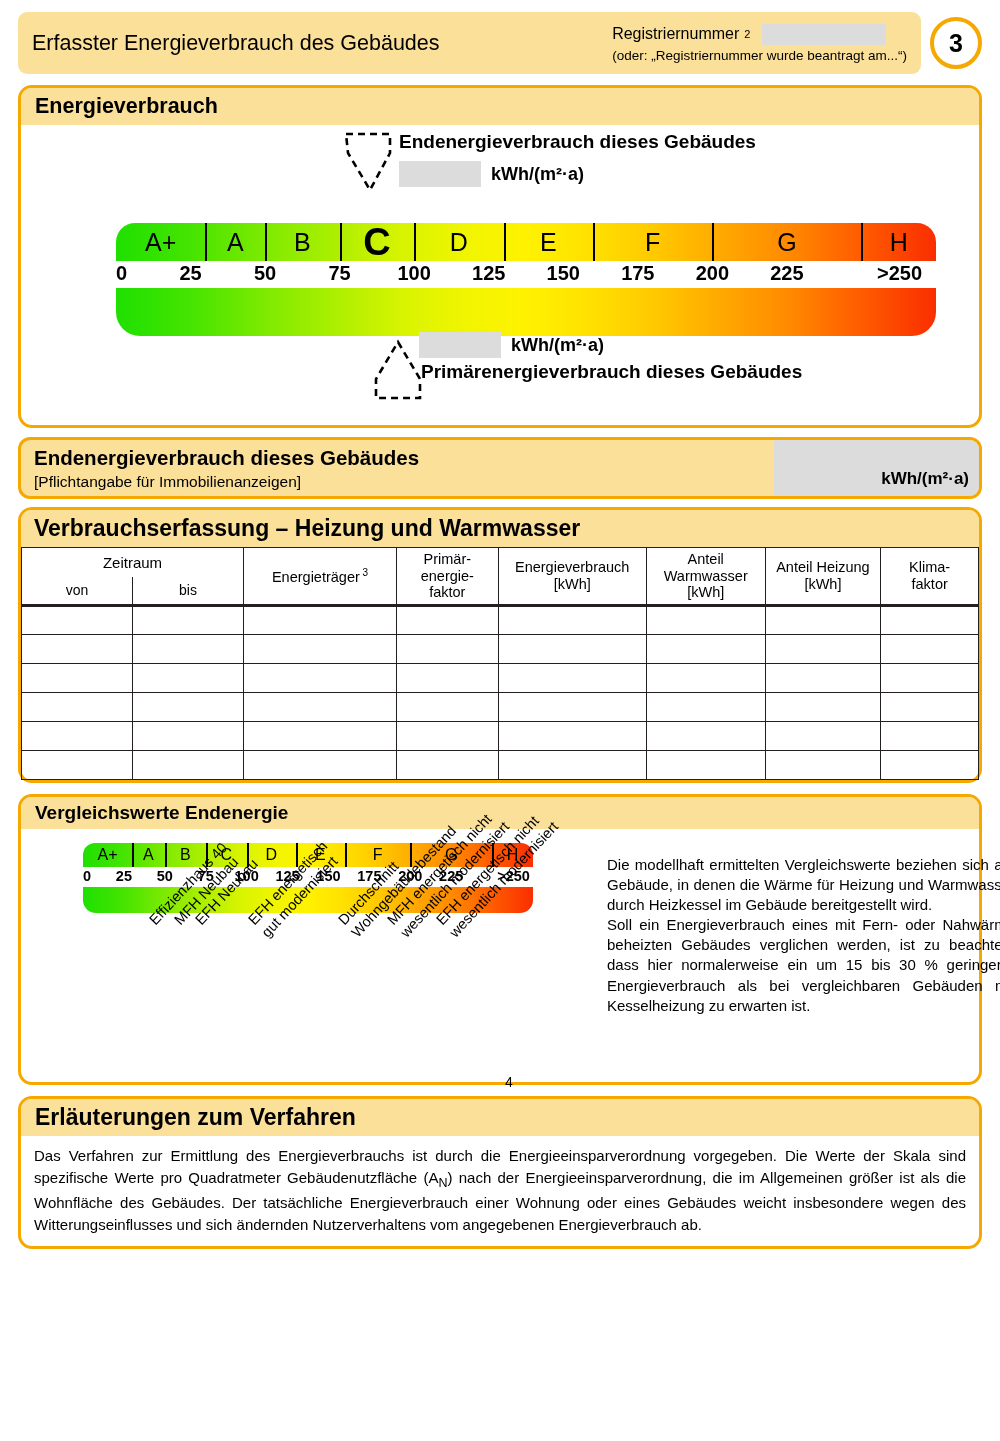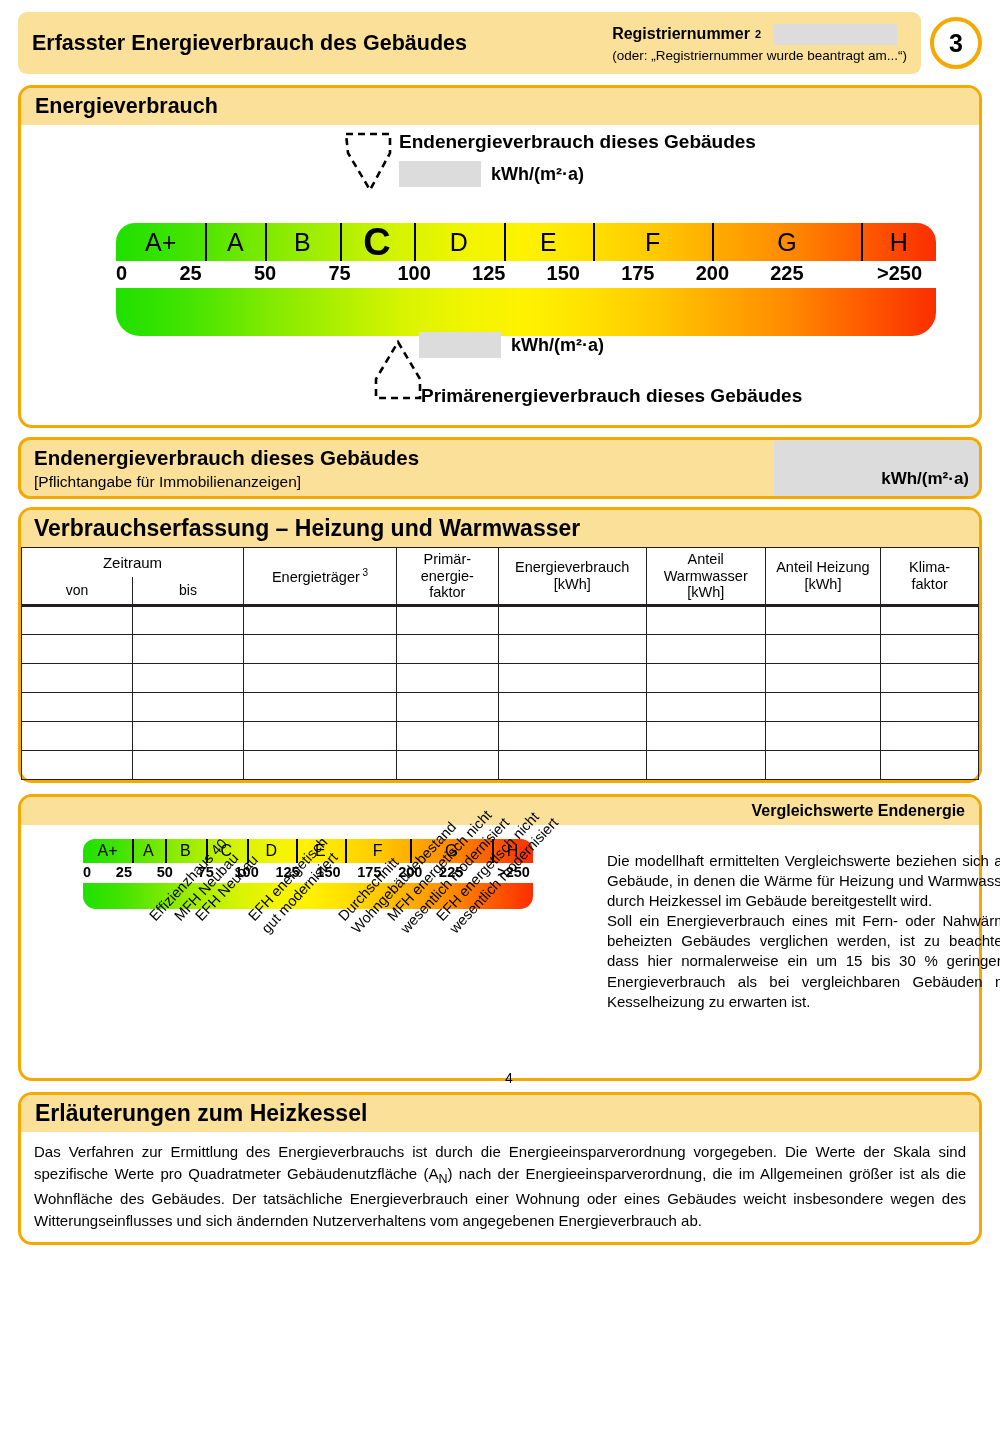--- a/index.html
+++ b/index.html
@@ -34,23 +34,23 @@
   .title-legal { font-size:16.5px; margin-top:6px; display:flex; align-items:center; gap:6px; }
   .sup { font-size:11px; vertical-align:super; }
   .grey-field { background:#DCDCDC; display:inline-block; }
 
   
   .hdrstrip { display:flex; align-items:stretch; gap:9px; margin-bottom:11px; height:62px; }
   .hdrstrip-main {
     flex:1; background:#FBE09A; border-radius:9px;
     display:flex; align-items:center; padding:0 14px; gap:10px;
   }
-  .hdr-title { font-size:21.5px; font-weight:bold; white-space:nowrap; }
+  .hdr-title { font-size:21.5px; font-weight:normal; white-space:nowrap; }
   .hdr-reg { margin-left:auto; text-align:left; }
-  .hdr-reg-l1 { font-size:16px; font-weight:bold; display:flex; align-items:center; gap:5px; }
+  .hdr-reg-l1 { font-size:16px; font-weight:normal; display:flex; align-items:center; gap:5px; }
   .hdr-reg-l2 { font-size:13.5px; margin-top:3px; }
   .badge3 {
     width:52px; height:52px; align-self:center;
     border:4px solid #F5A800; border-radius:50%;
     display:flex; align-items:center; justify-content:center;
     font-size:25px; font-weight:bold; background:#fff;
   }
 
   
   .evb { margin-bottom:9px; }
@@ -90,21 +90,21 @@
   .scale-grad {
     height:48px; border-radius:0 0 24px 24px;
     background:linear-gradient(to right,
       #1FE000 0%, #45E400 9%, #7DEA00 18%, #AEEF00 27%,
       #D8F400 35%, #F2F500 43%, #FFF200 50%, #FFE000 58%,
       #FFC800 66%, #FFA800 74%, #FF8A00 82%, #FF6000 90%, #FA2E00 100%);
   }
 
   .ptr-bot { position:absolute; left:350px; top:214px; width:54px; height:62px; }
   .lbl-bot {
-    position:absolute; left:400px; top:260px; font-size:19px; font-weight:bold; white-space:nowrap;
+    position:absolute; left:400px; top:236px; font-size:19px; font-weight:bold; white-space:nowrap;
   }
   .val-bot {
     position:absolute; left:398px; top:207px; display:flex; align-items:center; gap:10px;
   }
   .val-bot .grey-field { width:82px; height:26px; }
 
   
   .pflicht {
     position:relative; background:#FBE09A; border:3px solid #F5A800; border-radius:12px;
     height:62px; margin-bottom:8px; overflow:hidden;
@@ -122,21 +122,21 @@
   .tbl thead th { vertical-align:middle; text-align:center; font-size:14.5px; line-height:1.15; padding:3px 2px; }
   .tbl thead .zt-top { height:28px; font-size:15px; }
   .tbl thead .zt-sub { height:28px; font-size:14px; }
   .tbl tbody td { height:29px; }
   .tbl .thick-top { border-top:3px solid #231F20; }
   .tbl .nb-b { border-bottom:none; }
   .tbl .nb-t { border-top:none; }
 
   
   .vgl { margin-bottom:11px; }
-  .vgl .band { padding:5px 14px; font-size:16px;text-align:right; }
+  .vgl .band { padding:5px 14px; font-size:19px; }
   .vgl-body { position:relative; height:253px; }
 
   .mini { position:absolute; left:62px; top:14px; width:450px; }
   .mini-letters {
     position:relative; height:24px; border-radius:12px 12px 0 0; overflow:hidden;
     background:linear-gradient(to right,
       #1FE000 0%, #45E400 9%, #7DEA00 18%, #AEEF00 27%,
       #D8F400 35%, #F2F500 43%, #FFF200 50%, #FFE000 58%,
       #FFC800 66%, #FFA800 74%, #FF8A00 82%, #FF6000 90%, #FA2E00 100%);
   }
@@ -410,21 +410,21 @@
         </div>
       <div class="fn4">4</div>
       <div class="vgl-text">
         <p>Die modellhaft ermittelten Vergleichswerte beziehen sich auf Gebäude, in denen die Wärme für Heizung und Warmwasser durch Heizkessel im Gebäude bereitgestellt wird.</p>
         <p>Soll ein Energieverbrauch eines mit Fern- oder Nahwärme beheizten Gebäudes verglichen werden, ist zu beachten, dass hier normalerweise ein um 15 bis 30 % geringerer Energieverbrauch als bei vergleichbaren Gebäuden mit Kesselheizung zu erwarten ist.</p>
       </div>
     </div>
   </div>
 
   <div class="panel erl">
-    <div class="band">Erläuterungen zum Heizkessel</div>
+    <div class="band">Erläuterungen zum Verfahren</div>
     <div class="erl-body">
       <span>Das Verfahren zur Ermittlung des Energieverbrauchs ist durch die Energieeinsparverordnung vorgegeben. Die Werte der Skala sind spezifische Werte pro Quadratmeter Gebäudenutzfläche (A</span><sub>N</sub><span>) nach der Energieeinsparverordnung, die im Allgemeinen größer ist als die Wohnfläche des Gebäudes. Der tatsächliche Energieverbrauch einer Wohnung oder eines Gebäudes weicht insbesondere wegen des Witterungseinflusses und sich ändernden Nutzerverhaltens vom angegebenen Energieverbrauch ab.</span>
     </div>
   </div>
 
   <div class="footnotes">
     <div class="fn-row">
     </div>
   </div>
 

